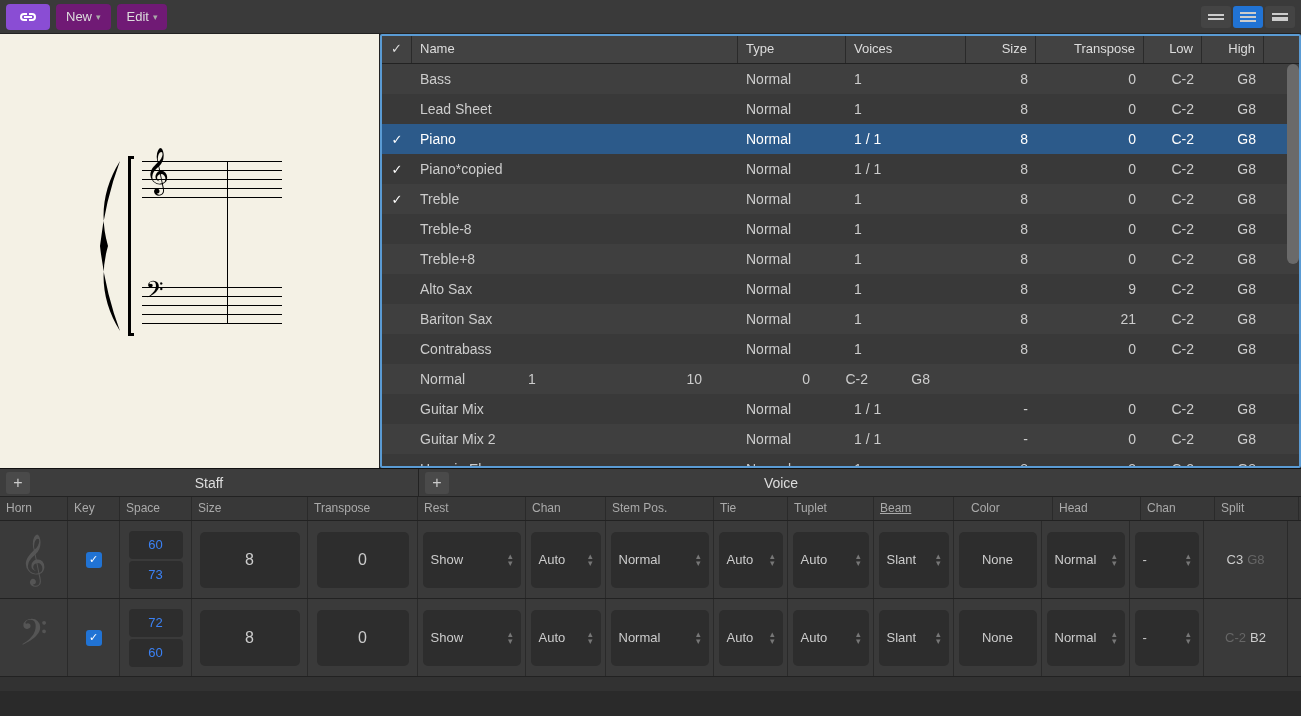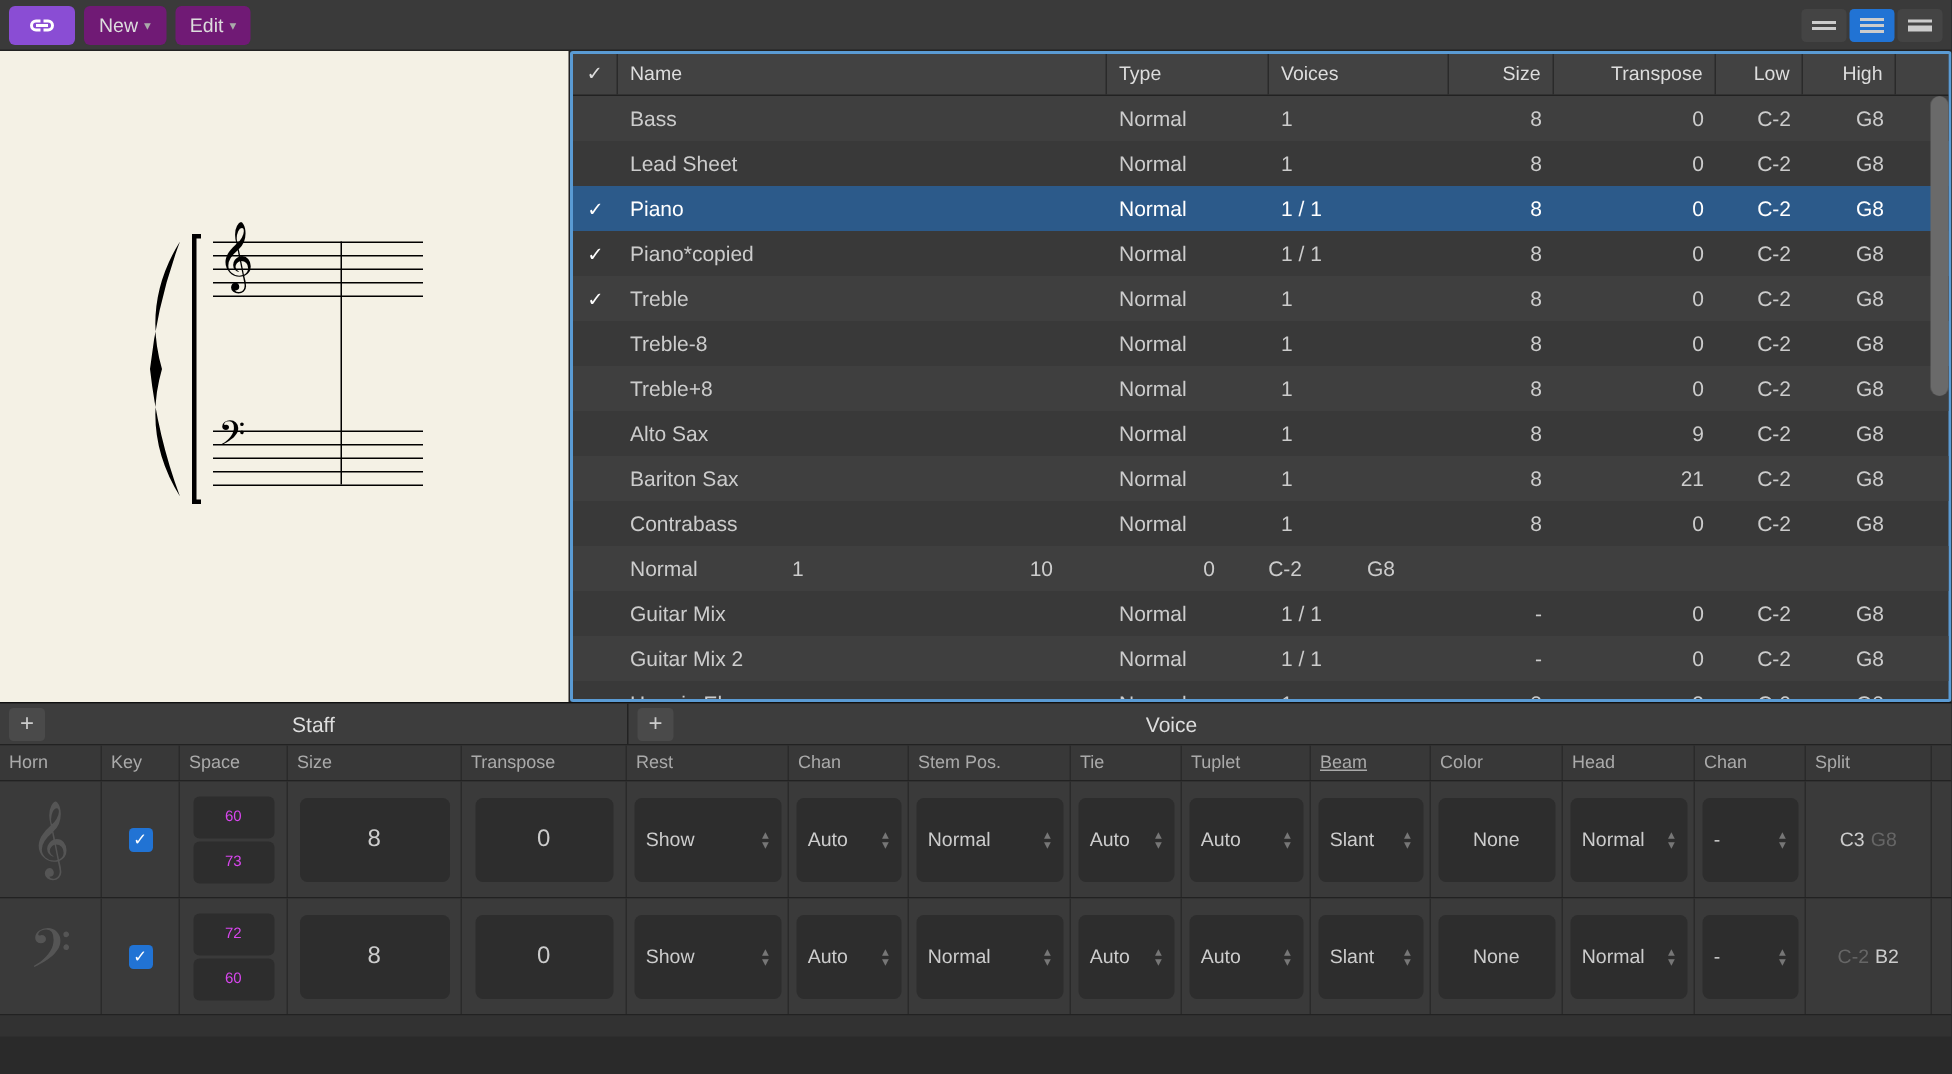--- a/index.html
+++ b/index.html
@@ -64,32 +64,32 @@
 .ph-key{width:52px;}
 .ph-space{width:72px;}
 .ph-size{width:116px;}
 .ph-trans{width:110px;}
 .ph-rest{width:108px;}
 .ph-stem{width:80px;}
 .ph-stempos{width:108px;}
 .ph-tie{width:74px;}
 .ph-tuplet{width:86px;}
 .ph-beam{width:80px;text-decoration:underline;}
-.ph-color{width:88px;}
+.ph-color{width:88px;margin-left:11px;}
 .ph-head{width:88px;}
 .ph-chan{width:74px;}
 .ph-split{width:84px;}
 
 .param-row{display:flex;height:78px;background:#3a3a3a;border-bottom:1px solid #222;align-items:center;}
 .pcell{height:100%;display:flex;align-items:center;justify-content:center;border-right:1px solid #2a2a2a;padding:4px;}
 .clef-cell{width:68px;font-size:44px;color:#555;font-family:serif;}
 .key-cell{width:52px;}
 .chk{width:16px;height:16px;background:#2173d4;border-radius:3px;display:flex;align-items:center;justify-content:center;color:#fff;font-size:11px;}
 .space-cell{width:72px;flex-direction:column;gap:2px;}
-.space-box{width:54px;height:28px;background:#2d2d2d;border-radius:4px;display:flex;align-items:center;justify-content:center;color:#d946ef;font-size:10px;}
+.space-box{width:54px;height:28px;background:#2d2d2d;border-radius:4px;display:flex;align-items:center;justify-content:center;color:#3b82f6;font-size:13px;}
 .size-cell{width:116px;}
 .big-box{width:100px;height:56px;background:#2d2d2d;border-radius:5px;display:flex;align-items:center;justify-content:center;color:#ccc;font-size:16px;}
 .trans-cell{width:110px;}
 .dd-cell{display:flex;align-items:center;}
 .dd{height:56px;background:#2d2d2d;border-radius:5px;display:flex;align-items:center;justify-content:space-between;padding:0 8px;color:#ccc;font-size:13px;}
 .dd-rest{width:98px;}
 .dd-stem{width:70px;}
 .dd-stempos{width:98px;}
 .dd-tie{width:64px;}
 .dd-tuplet{width:76px;}

